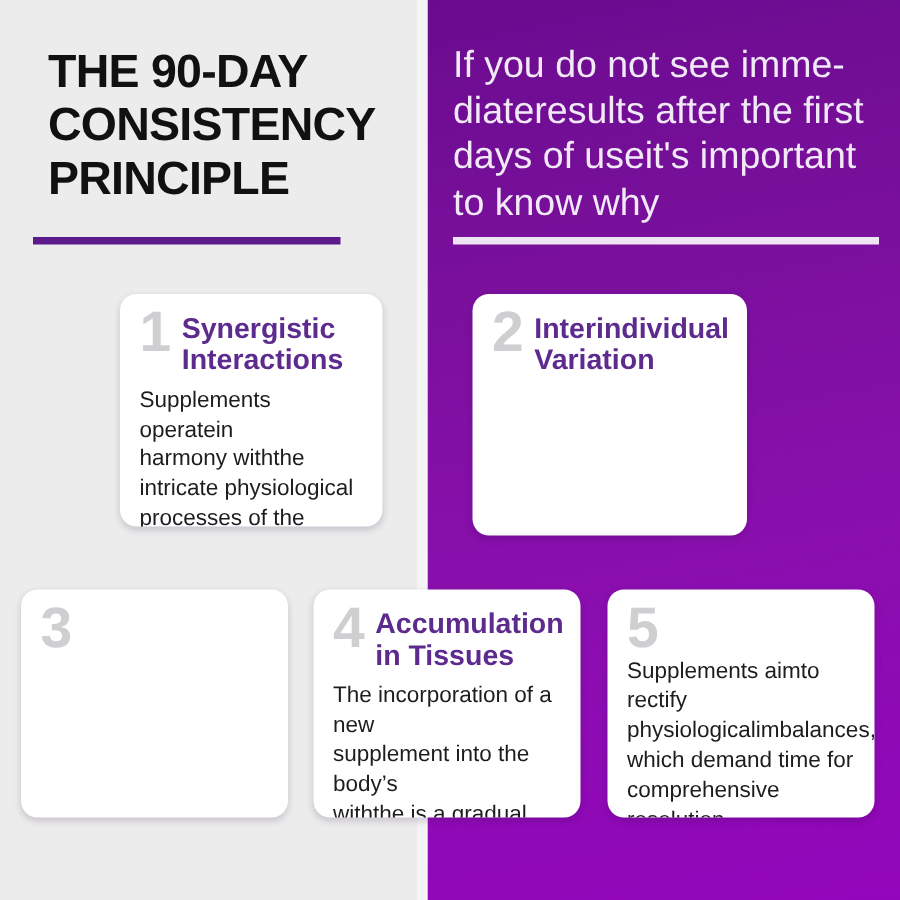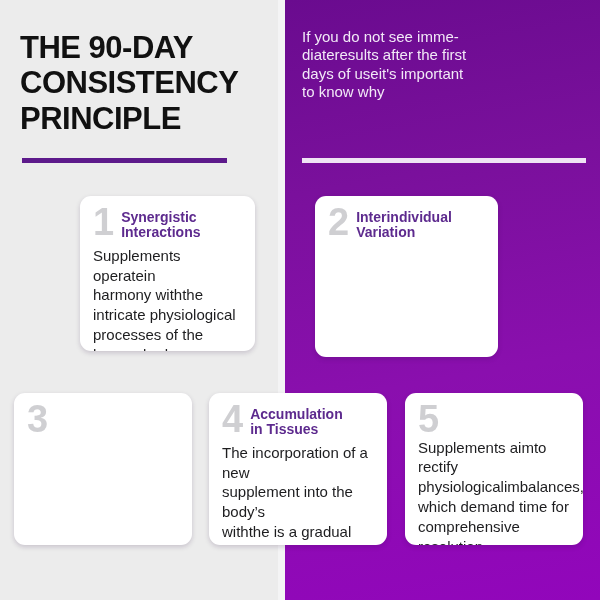--- a/index.html
+++ b/index.html
@@ -35,21 +35,21 @@
     left: 278px;
     top: 0;
     width: 7px;
     height: 600px;
     background: #f4f4f5;
   }
 
   
   .header-left {
     position: absolute;
-    left: 20px;
+    left: 32px;
     top: 30px;
     width: 245px;
   }
   .title-main {
     font-family: "Liberation Sans", sans-serif;
     font-weight: bold;
     font-size: 31px;
     line-height: 1.14;
     color: #111111;
     letter-spacing: -0.5px;
@@ -67,21 +67,21 @@
 
   .header-right {
     position: absolute;
     left: 302px;
     top: 28px;
     width: 284px;
   }
   .title-sub {
     font-family: "Liberation Sans", sans-serif;
     font-weight: normal;
-    font-size: 15px;
+    font-size: 25px;
     line-height: 1.22;
     color: #f2e9f7;
     margin: 0;
     white-space: pre-line;
   }
   .rule-right {
     position: absolute;
     left: 302px;
     top: 158px;
     width: 284px;
@@ -110,21 +110,21 @@
     font-weight: bold;
     font-size: 38px;
     line-height: 0.86;
     color: #cfcfd2;
     flex: 0 0 auto;
     margin-top: -2px;
   }
   .card-title {
     font-family: "Liberation Sans", sans-serif;
     font-weight: bold;
-    font-size: 14px;
+    font-size: 19px;
     line-height: 1.1;
     color: #5d2a8e;
     white-space: pre-line;
     padding-top: 2px;
   }
   .card-body {
     font-family: "Liberation Sans", sans-serif;
     font-size: 15px;
     line-height: 1.32;
     color: #1d1d1f;

